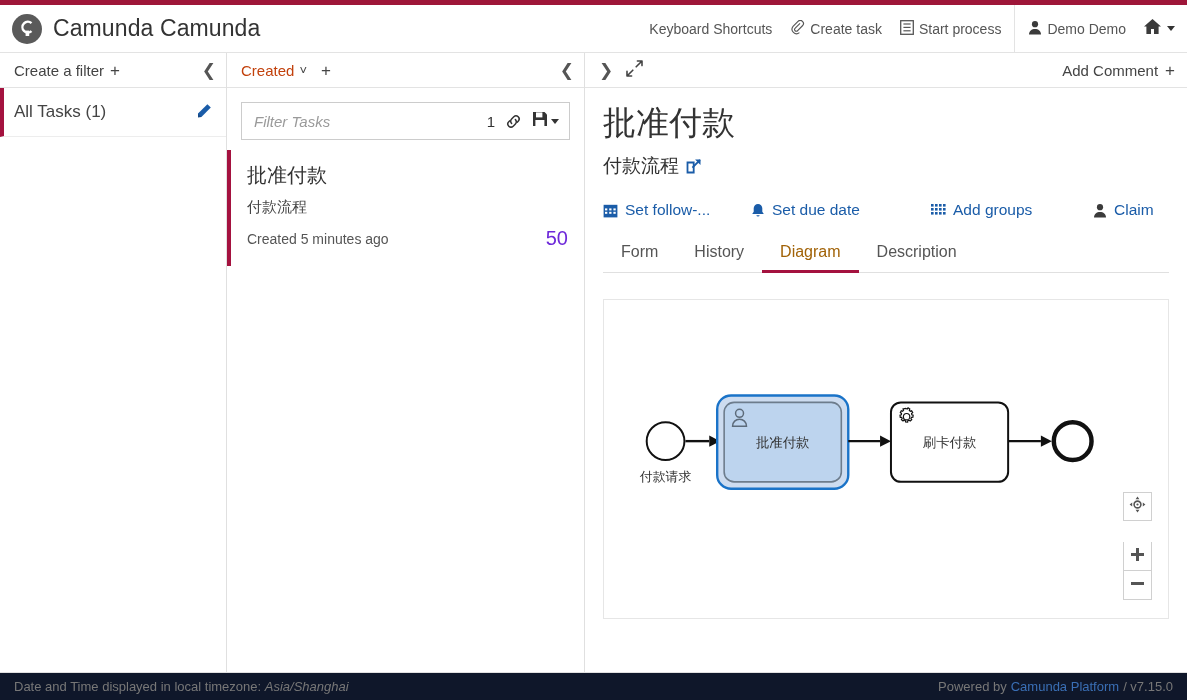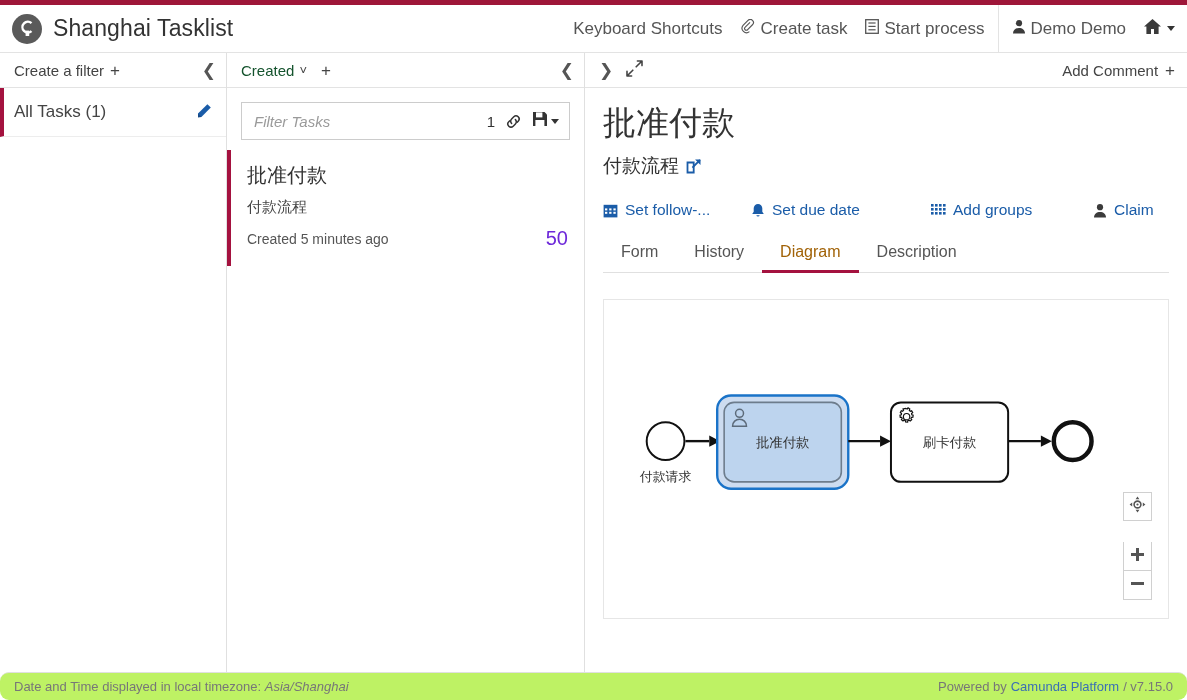--- a/index.html
+++ b/index.html
@@ -25,21 +25,21 @@
     width: 30px; height: 30px; border-radius: 50%; background: #5a5a5a;
     display: flex; align-items: center; justify-content: center;
     color: #fff; font-size: 17px; font-weight: bold; line-height: 1;
     font-family: "DejaVu Sans", sans-serif;
   }
   .brand-title { font-size: 23px; color: #333; font-weight: normal; letter-spacing: .1px; }
 
   .header-nav { margin-left: auto; display: flex; align-items: center; height: 100%; }
   .hnav-item {
     display: flex; align-items: center; gap: 5px;
-    font-size: 17px; color: #555; padding: 0 9px; height: 100%;
+    font-size: 14px; color: #555; padding: 0 9px; height: 100%;
     cursor: pointer; white-space: nowrap;
   }
   .hnav-divider { width: 1px; height: 48px; background: #e3e3e3; margin: 0 4px; }
   .home-group { display: flex; align-items: center; gap: 5px; padding: 0 12px 0 8px; cursor: pointer; }
   .caret-down {
     width: 0; height: 0; border-left: 4.5px solid transparent;
     border-right: 4.5px solid transparent; border-top: 5px solid #333;
   }
 
   
@@ -60,21 +60,21 @@
     position: relative; padding: 14px 14px 14px 14px; display: flex; align-items: center;
     border-bottom: 1px solid #ededed; cursor: pointer;
   }
   .filter-item.selected { border-left: 4px solid #a4123f; padding-left: 10px; align-items: center; }
   .filter-item-label { font-size: 17px; color: #444; }
   .pencil-icon { margin-left: auto; color: #1a5ca8; font-size: 15px; line-height: 1; }
 
   
   .col-tasks { width: 358px; flex: 0 0 358px; border-right: 1px solid #e0e0e0; display: flex; flex-direction: column; background: #fff; }
   .sortbar { display: flex; align-items: center; gap: 5px; }
-  .sort-label { font-size: 15px; color: #14532d; }
+  .sort-label { font-size: 15px; color: #c2410c; }
   .sort-caret { font-size: 13px; color: #444; line-height:1; }
   .filter-search-wrap { padding: 14px 14px 10px 14px; }
   .filter-search {
     height: 38px; border: 1px solid #ccc; background: #fff; display: flex; align-items: center;
     padding: 0 10px 0 12px; gap: 10px;
   }
   .filter-search input {
     flex: 1 1 auto; border: 0; outline: 0; font-size: 15px; font-style: italic; color: #444;
     font-family: "Liberation Sans", sans-serif; background: transparent; min-width: 0;
   }
@@ -126,43 +126,43 @@
   .zoom-controls { position: absolute; right: 16px; bottom: 18px; display: flex; flex-direction: column; align-items: center; }
   .zbtn {
     width: 29px; height: 29px; border: 1px solid #d0d0d0; background: #fff;
     display: flex; align-items: center; justify-content: center; cursor: pointer; color: #555;
   }
   .zbtn.reset { margin-bottom: 21px; }
   .zbtn + .zbtn:not(.reset) { border-top: 0; }
 
   
   .footer {
-    height: 28px; flex: 0 0 28px; border-top: 1px solid #e0e0e0; background: #bef264;
-    display: flex; align-items: center; padding: 8px 14px; font-size: 13px; color: #777; border-radius: 9px;
+    height: 28px; flex: 0 0 28px; border-top: 1px solid #e0e0e0; background: #0f172a;
+    display: flex; align-items: center; padding: 8px 14px; font-size: 13px; color: #777;
   }
   .footer .right { margin-left: auto; display: flex; gap: 4px; align-items: center; }
   .footer em { font-style: italic; }
   .footer a { color: #3a6fb5; text-decoration: none; cursor: pointer; }
 </style>
 </head>
 <body>
 
 <div class="app">
 
   <div class="red-stripe"></div>
 
   <div class="header">
     <div class="brand">
       <div class="logo-circle">
         <svg width="15" height="17" viewBox="0 0 15 17" aria-hidden="true">
           <path d="M11.5 3.2A5.4 5.4 0 1 0 11.5 11.2" fill="none" stroke="#fff" stroke-width="2.4"></path>
           <rect x="5.6" y="10.6" width="3.6" height="5.4" fill="#fff"></rect>
         </svg>
       </div>
-      <div class="brand-title">Shanghai Tasklist</div>
+      <div class="brand-title">Camunda Camunda</div>
     </div>
 
     <div class="header-nav">
       <div class="hnav-item">
         <span>Keyboard Shortcuts</span>
       </div>
       <div class="hnav-item">
         <span class="ico">
           <svg width="15" height="15" viewBox="0 0 16 16">
               <path d="M11.5 5.2 6 10.7a2 2 0 1 0 2.8 2.8l5.5-5.5a3.6 3.6 0 1 0-5.1-5.1L3.5 8.6a5.2 5.2 0 0 0 7.3 7.3" fill="none" stroke="#555" stroke-width="1.3" transform="translate(0,-1.3) scale(0.93)"></path>

